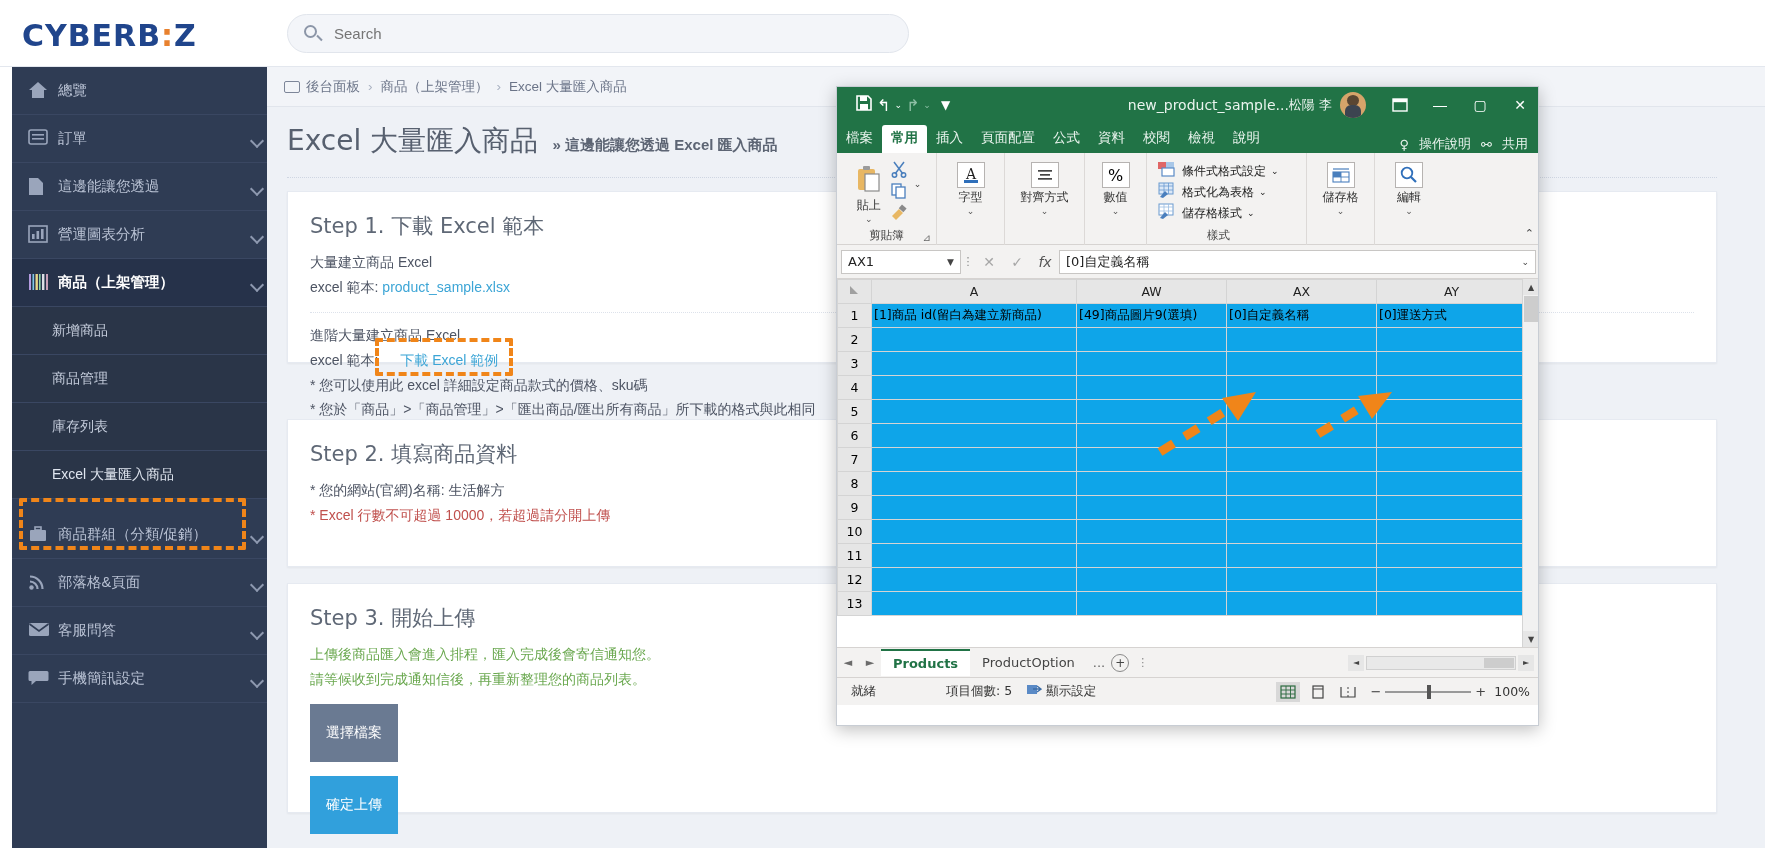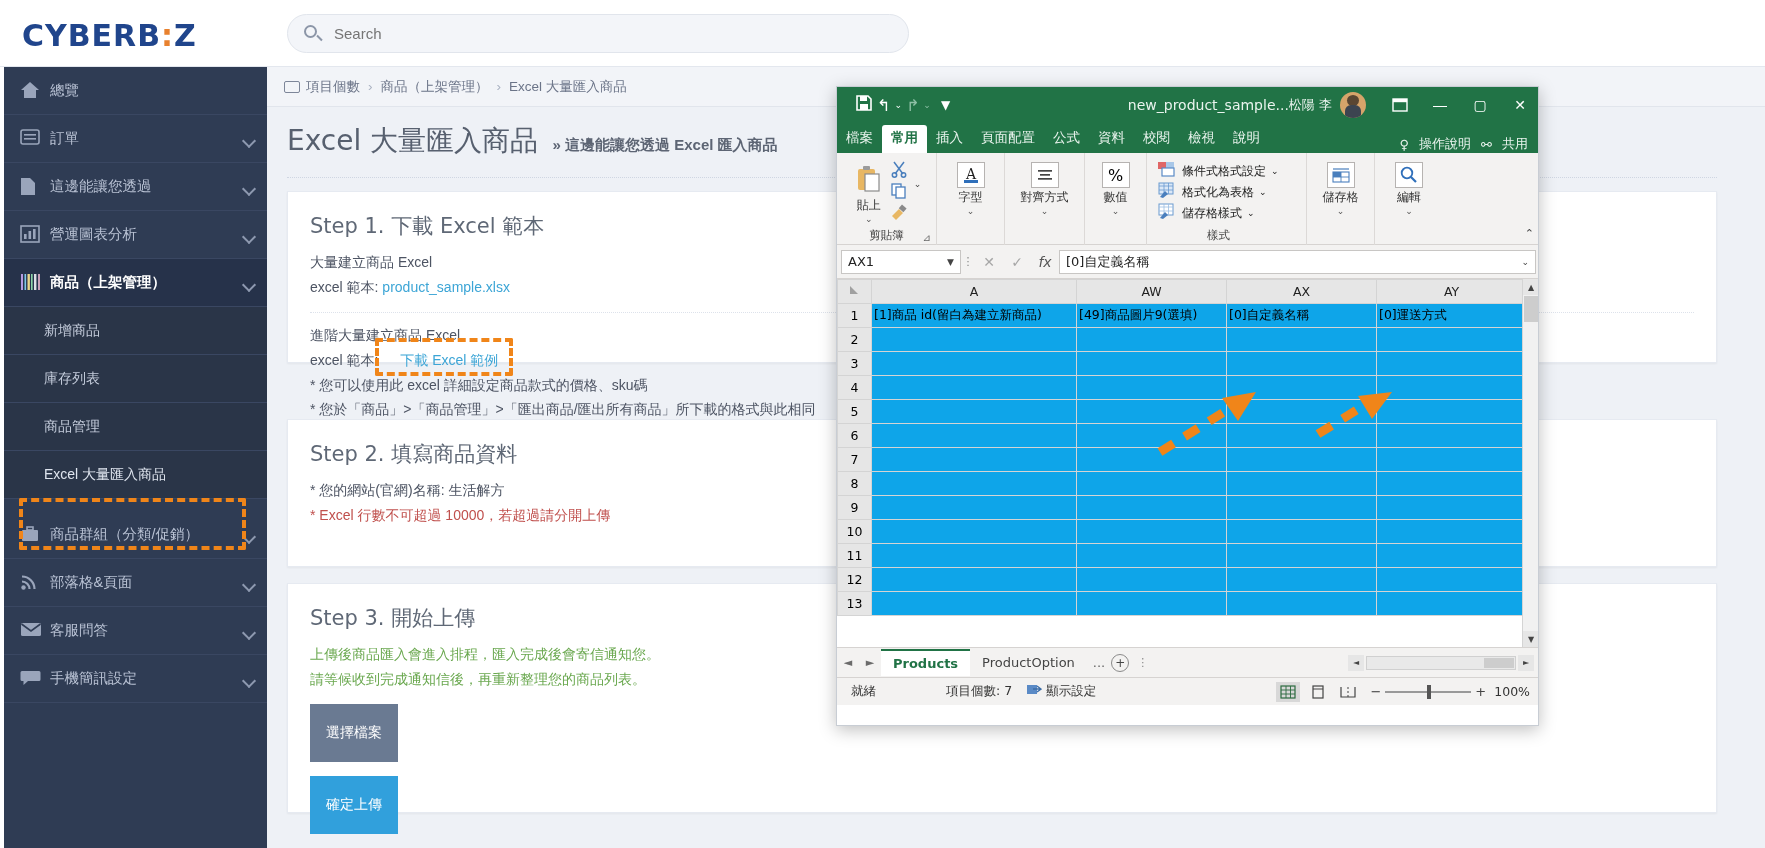--- a/index.html
+++ b/index.html
@@ -16,21 +16,21 @@
     background:#f3f5f9; border:1px solid #e1e5ec; border-radius:20px; }
   #searchbox .mag { position:absolute; left:16px; top:10px; width:13px; height:13px;
     border:2px solid #8c96a8; border-radius:50%; }
   #searchbox .mag:after { content:""; position:absolute; left:10px; top:10px;
     width:7px; height:2px; background:#8c96a8; transform:rotate(45deg); }
   #searchbox input { position:absolute; left:46px; top:0; width:560px; height:37px;
     border:0; background:transparent; outline:none; font-size:15px; color:#5c6579;
     font-family:"Liberation Sans",sans-serif; }
 
   
-  #sidebar { position:absolute; left:4px; top:67px; width:267px; height:781px;
+  #sidebar { position:absolute; left:12px; top:67px; width:267px; height:781px;
     background:#2f3c54; overflow:hidden; }
   .nav-item { position:relative; height:48px; display:flex; align-items:center;
     padding-left:16px; color:#b9c2d4; font-size:14.5px; cursor:pointer;
     border-bottom:1px solid #3a4762; }
   .nav-item.active { background:#26324a; color:#fff; font-weight:bold; }
   .nav-ico { width:30px; height:20px; display:inline-block; flex:0 0 30px;
     position:relative; color:#9aa5bb; }
   .nav-label { flex:1; }
   .chev { width:20px; flex:0 0 20px; margin-right:10px; position:relative; }
   .chev:before { content:""; position:absolute; left:3px; top:-3px; width:8px; height:8px;
@@ -264,24 +264,24 @@
     <span class="nav-label">商品（上架管理）</span>
     <span class="chev"></span>
   </div>
 
   <div style="position:relative;">
     <div class="subline"></div>
     <div class="nav-sub">
       <span>新增商品</span>
     </div>
     <div class="nav-sub">
+      <span>商品管理</span>
+    </div>
+    <div class="nav-sub">
       <span>庫存列表</span>
-    </div>
-    <div class="nav-sub">
-      <span>商品管理</span>
     </div>
     <div class="nav-sub sel">
       <span>Excel 大量匯入商品</span>
     </div>
   </div>
 
   <div class="nav-item" style="margin-top:12px;">
     <span class="nav-ico">
       <svg width="20" height="18" viewBox="0 0 20 18">
           <rect x="2" y="5" width="16" height="11" rx="1" fill="#9aa5bb"></rect>
@@ -325,21 +325,21 @@
     <span class="chev"></span>
   </div>
 </div>
 
 <div class="hl" style="left:19px; top:498px; width:227px; height:52px;"></div>
 
 <div id="main">
 
   <div id="crumb">
     <span class="c-ico"></span>
-    <span>項目個數</span>
+    <span>後台面板</span>
     <span class="sep">›</span>
     <span>商品（上架管理）</span>
     <span class="sep">›</span>
     <span>Excel 大量匯入商品</span>
   </div>
 
   <div id="page-head">
     <span id="page-title">Excel 大量匯入商品</span>
     <span id="page-sub">» 這邊能讓您透過 Excel 匯入商品</span>
   </div>
@@ -718,21 +718,21 @@
       <span class="sc-arrow">◄</span>
       <div id="hs-track">
         <div id="hs-thumb"></div>
       </div>
       <span class="sc-arrow">►</span>
     </div>
   </div>
 
   <div id="xl-status">
     <span class="st">就緒</span>
-    <span class="st" style="margin-left:70px;">項目個數: 7</span>
+    <span class="st" style="margin-left:70px;">項目個數: 5</span>
     <span class="st" style="display:inline-flex;align-items:center;gap:4px;">
       <span>
         <svg width="16" height="14" viewBox="0 0 16 14">
             <rect x="1" y="2" width="10" height="9" fill="#5a8ac6"></rect>
             <path d="M7 6 L15 6 M11 3 L15 6 L11 9" stroke="#3d6ea8" stroke-width="1.4" fill="none"></path>
           </svg>
       </span>
       <span>顯示設定</span>
     </span>
     <span style="margin-left:auto;"></span>

